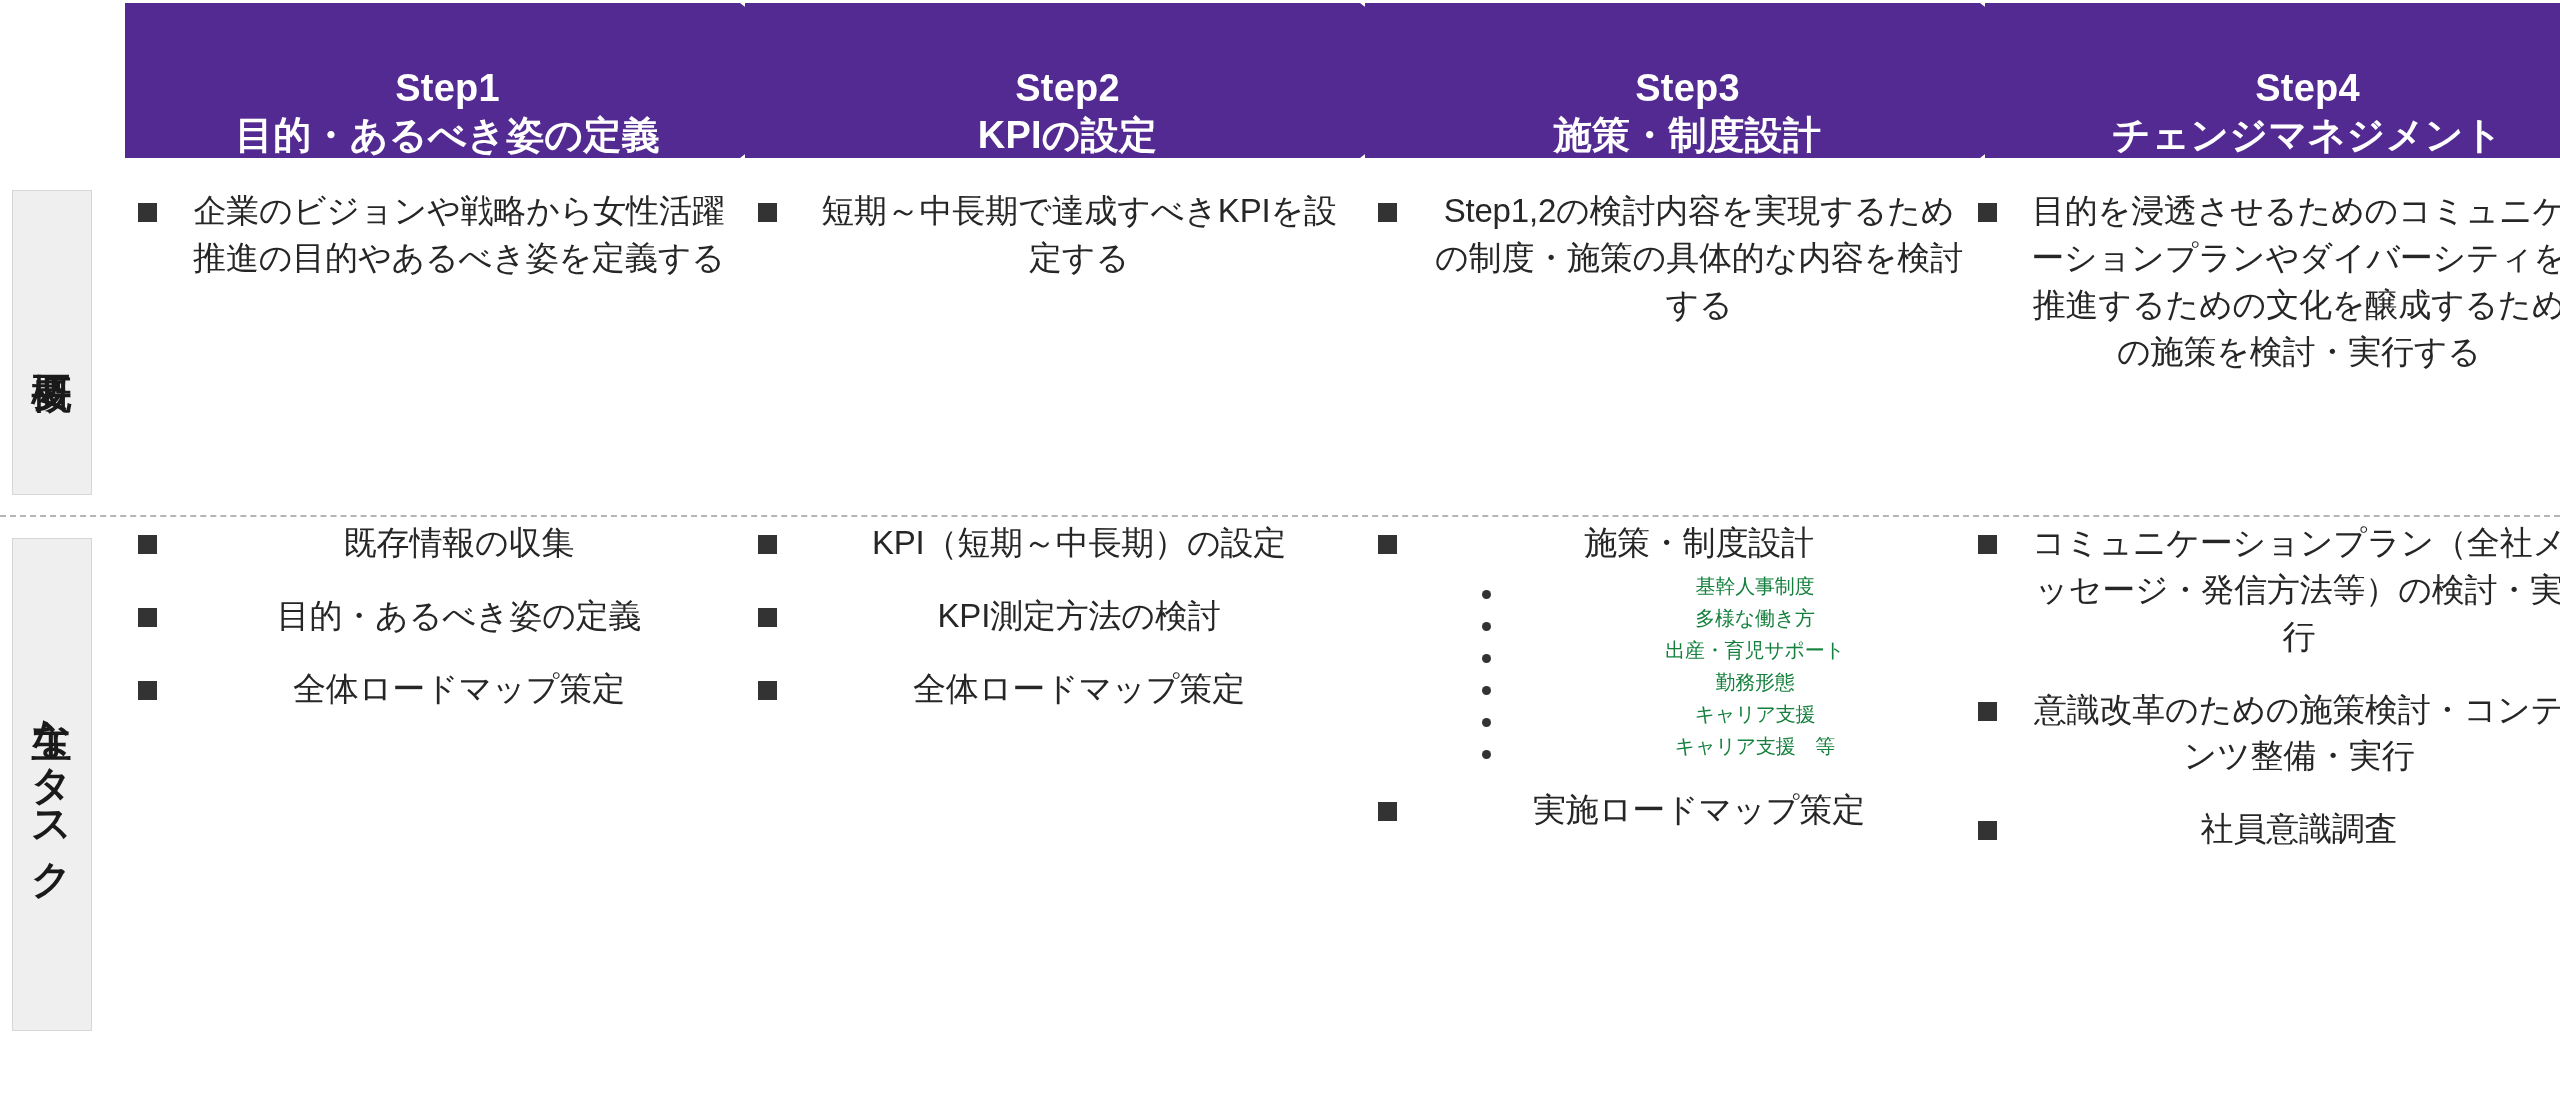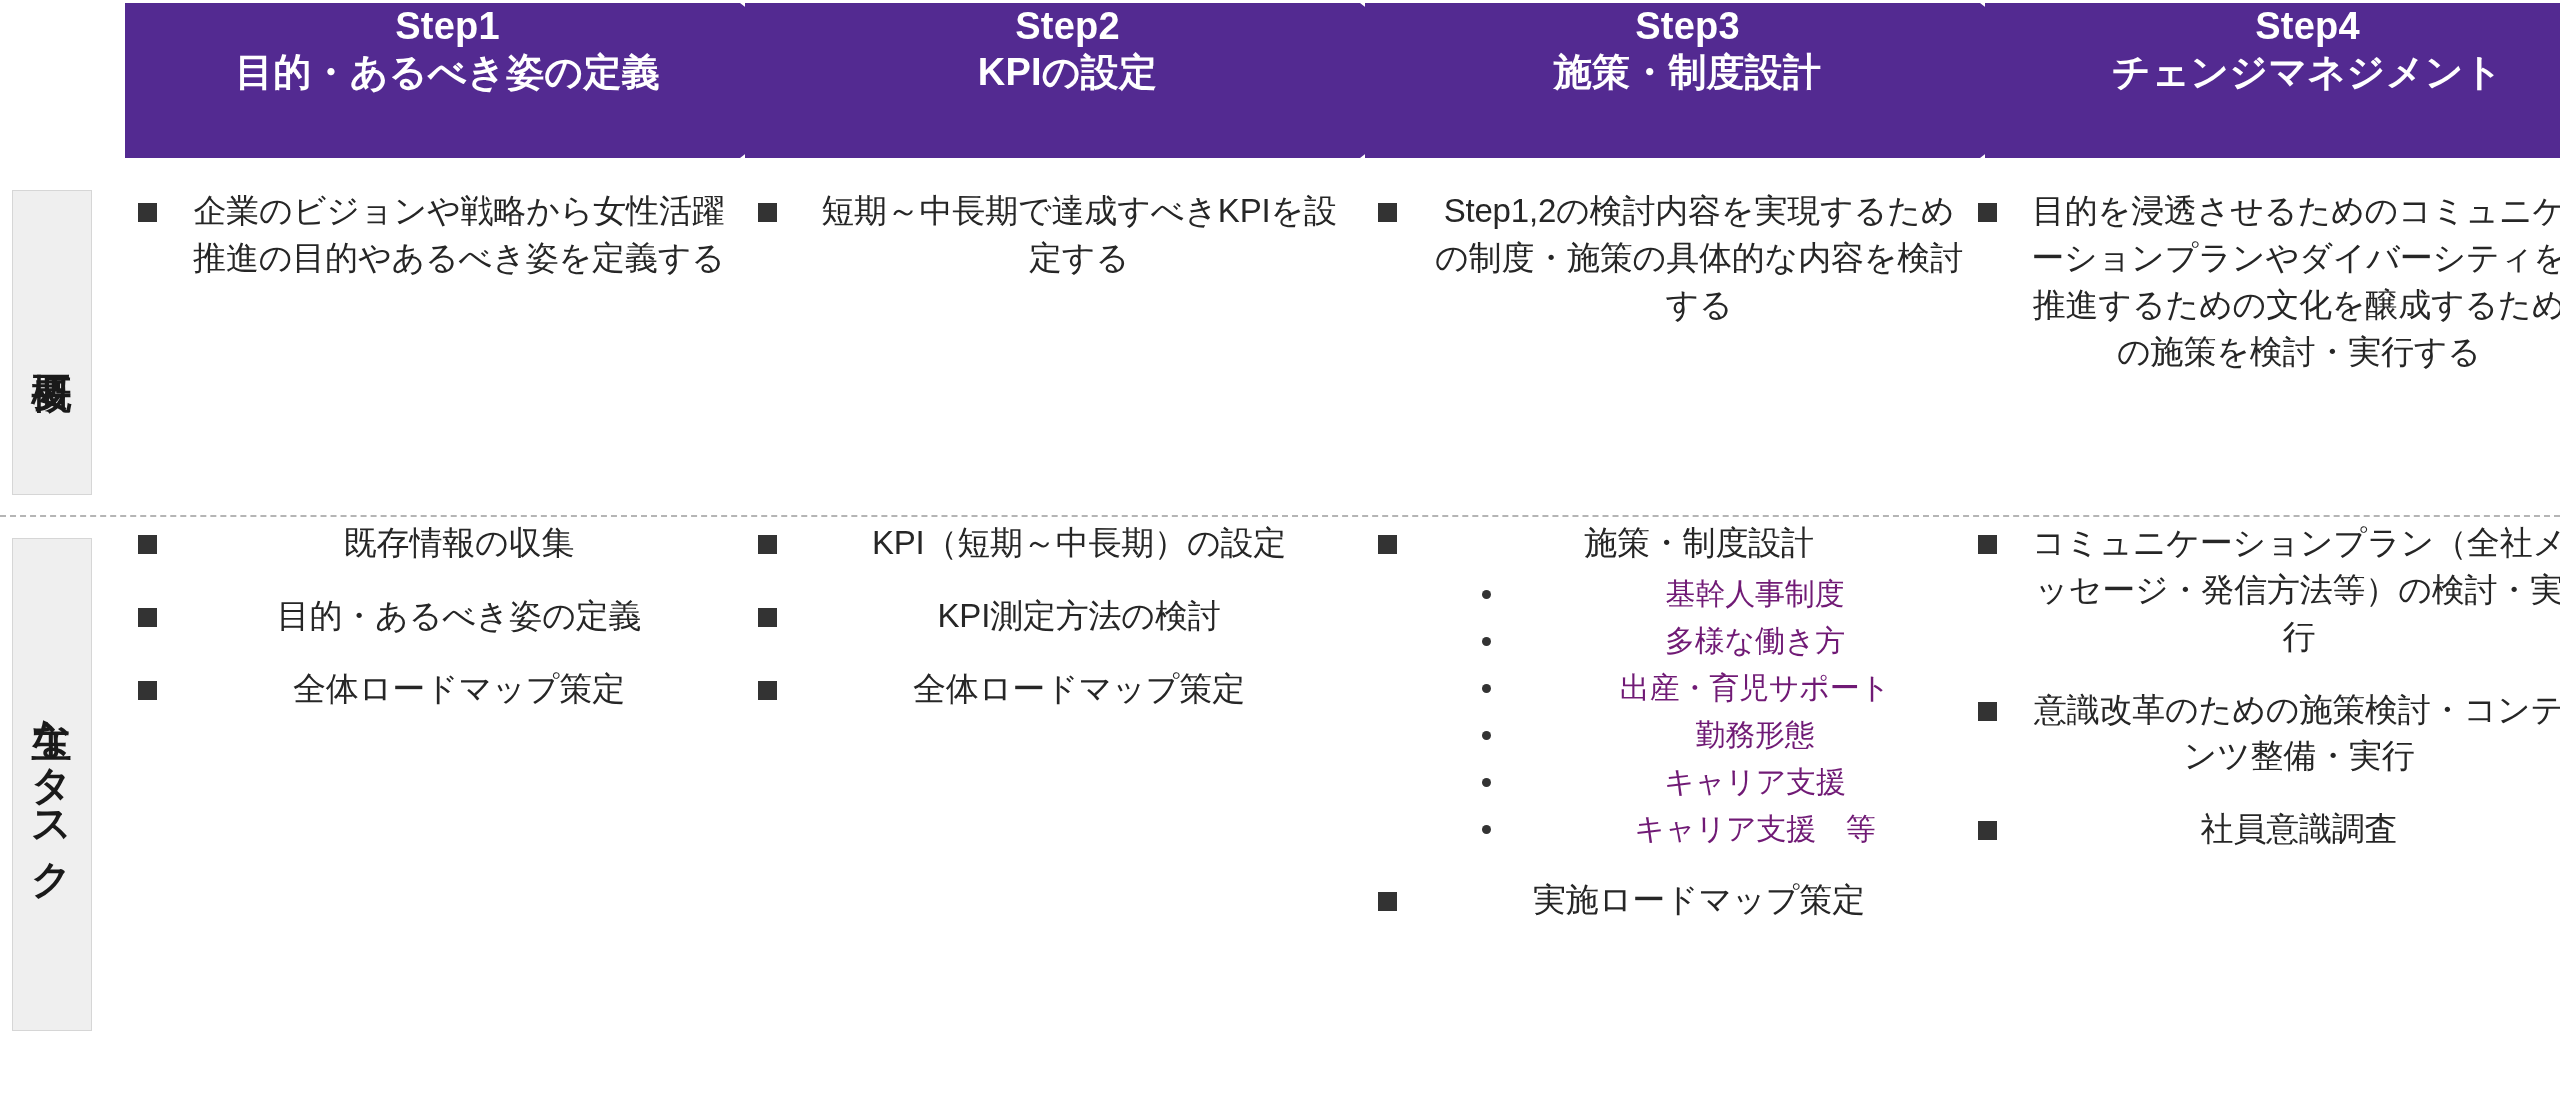--- a/index.html
+++ b/index.html
@@ -28,21 +28,21 @@
   }
   .chevron {
     position: absolute;
     top: 3px;
     height: 155px;
     background: #532A91;
     color: #ffffff;
     display: flex;
     flex-direction: column;
     align-items: center;
-    justify-content: flex-start;
+    justify-content: flex-end;
     line-height: 1.22;
     -webkit-clip-path: polygon(0 0, calc(100% - 100px) 0, 100% 50%, calc(100% - 100px) 100%, 0 100%);
     clip-path: polygon(0 0, calc(100% - 100px) 0, 100% 50%, calc(100% - 100px) 100%, 0 100%);
   }
   .chevron .step-num {
     font-size: 38px;
     font-weight: bold;
     letter-spacing: 0.2px;
     padding-right: 70px;
   }
@@ -123,23 +123,23 @@
     width: 19px;
     height: 19px;
     background: #333333;
   }
 
   ul.subbullets { list-style: none; margin-top: 4px; }
   li.subbullet {
     position: relative;
     padding-left: 112px;
     margin-bottom: 2px;
-    font-size: 30px;
+    font-size: 20px;
     line-height: 1.5;
-    color: #701a75;
+    color: #15803d;
     letter-spacing: -0.2px;
   }
   li.subbullet > .dot {
     position: absolute;
     left: 52px;
     top: 19px;
     width: 9px;
     height: 9px;
     border-radius: 50%;
     background: #333333;

